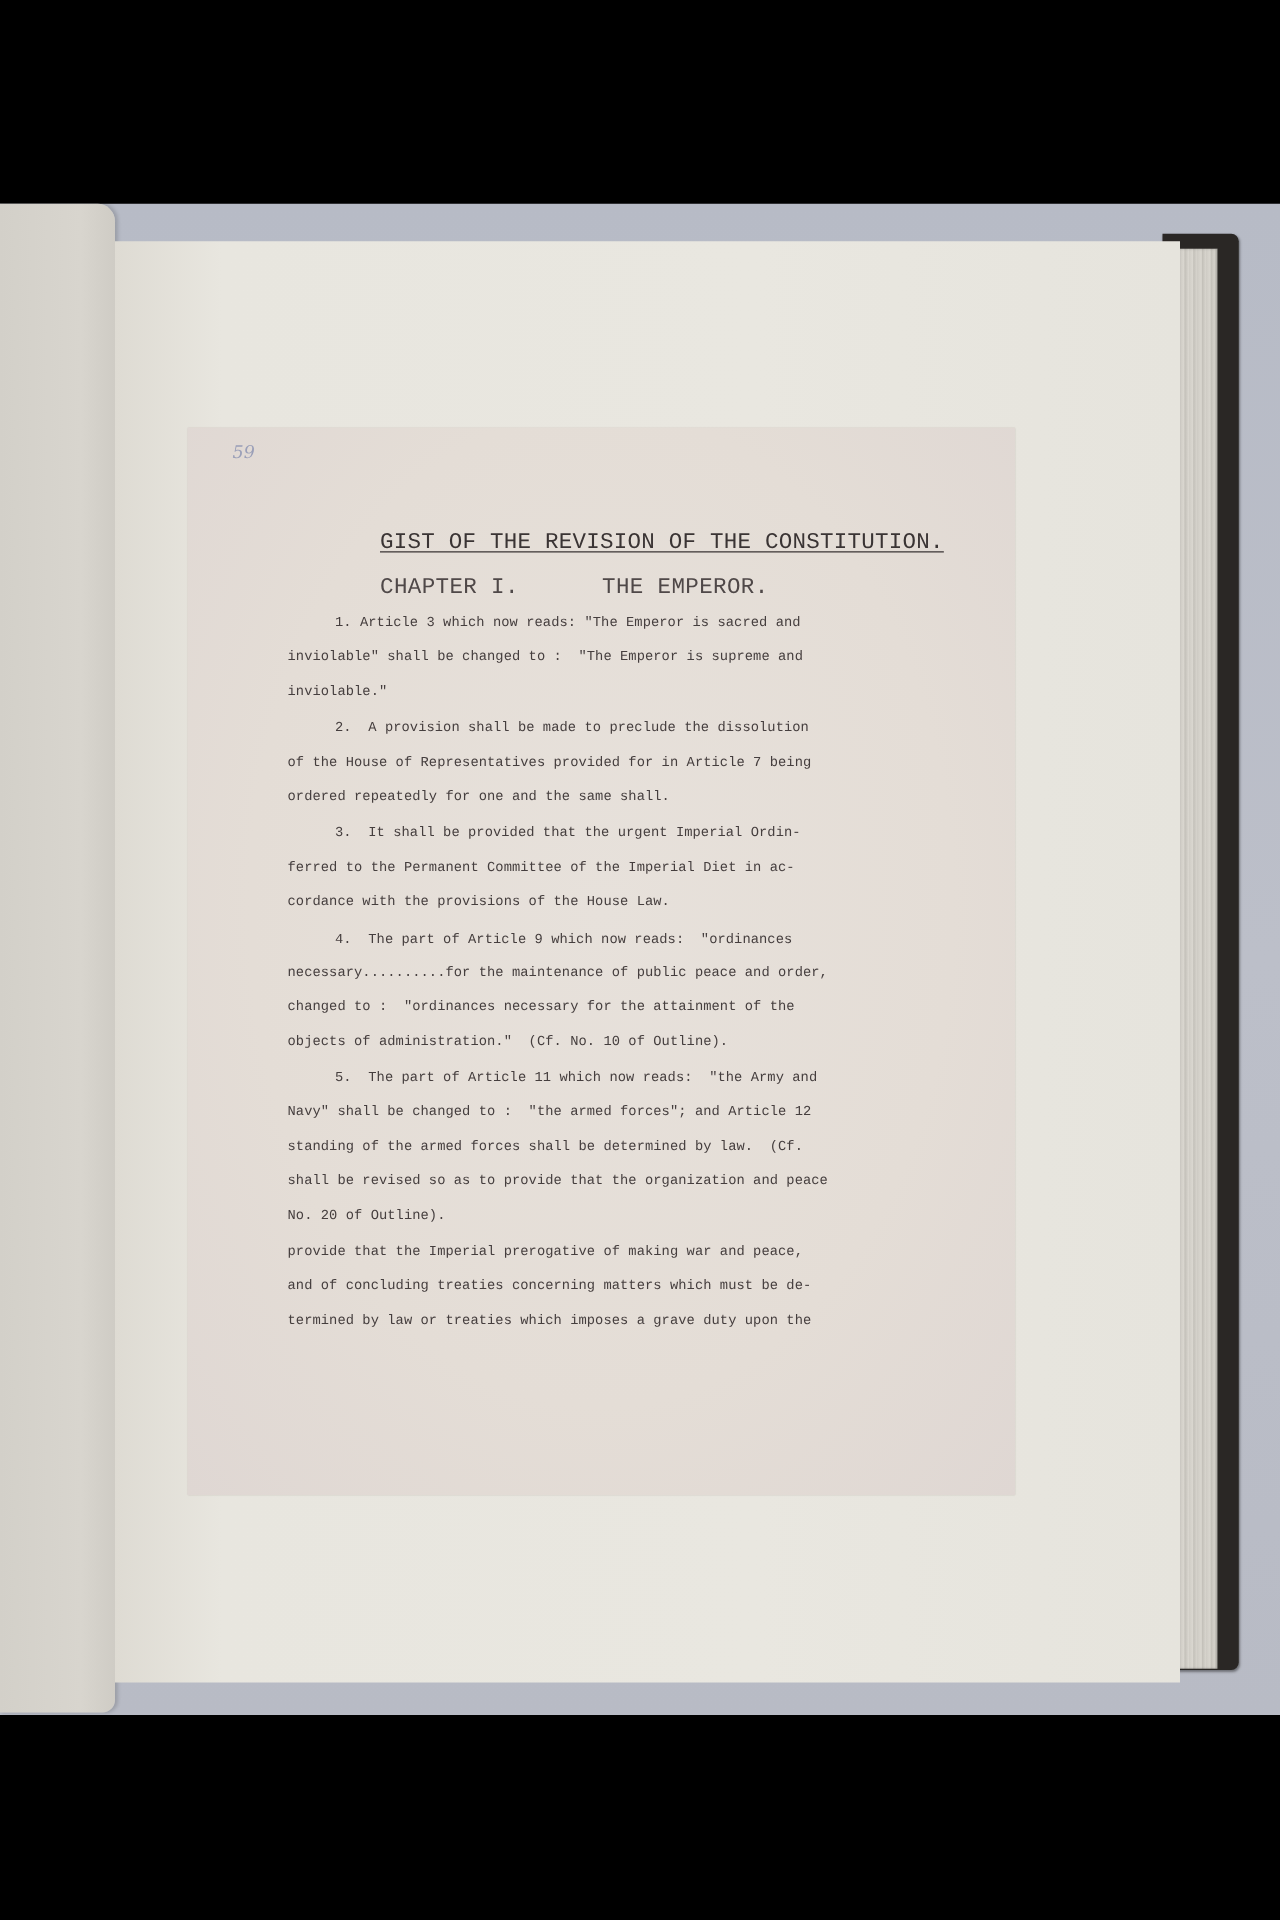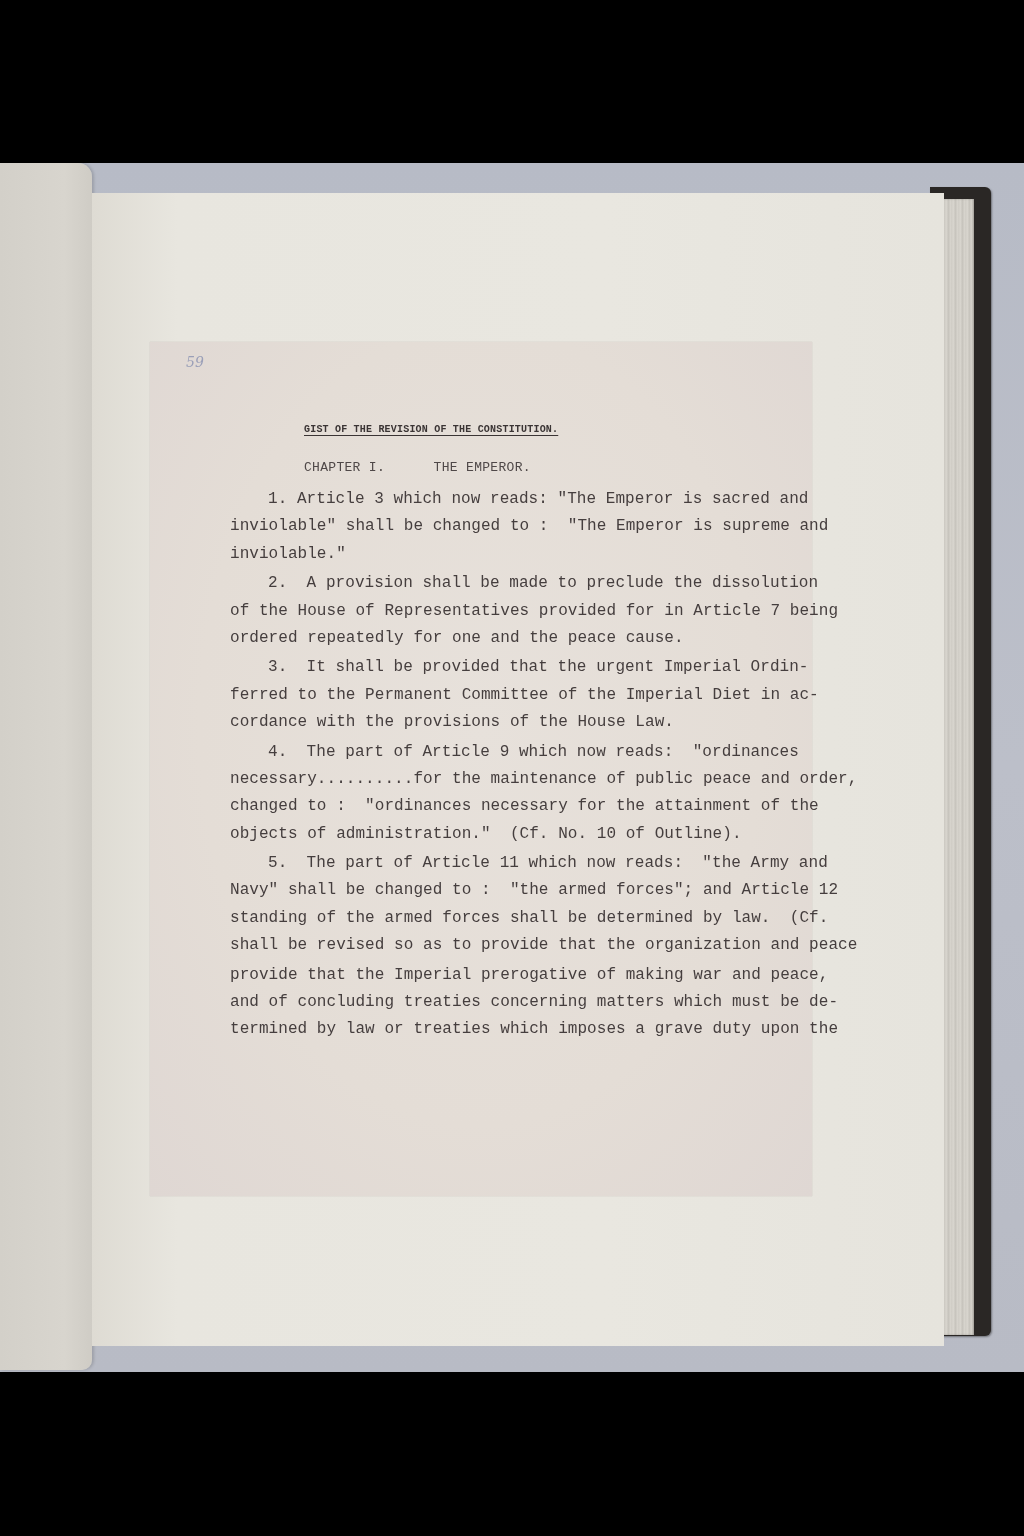--- a/index.html
+++ b/index.html
@@ -40,31 +40,31 @@
     background: radial-gradient(ellipse at 50% 45%, #e7e1db 0%, #e4ddd6 60%, #dfd7d3 100%);
     box-shadow: 0 0 1px rgba(120,110,100,0.35);
   }
   .folio {
     position: absolute; left: 36px; top: 12px;
     font-family: "DejaVu Serif", serif; font-style: italic;
     font-size: 14px; color: #9a9fb8;
   }
   .doc-title {
     position: absolute; left: 154px; top: 82px;
-    font-size: 10px; font-weight: bold; color: #3a3434;
+    font-size: 18px; font-weight: normal; color: #3a3434;
     text-decoration: underline; text-underline-offset: 3px;
     letter-spacing: 0.2px;
   }
   .chapter {
     position: absolute; left: 154px; top: 118px;
-    font-size: 13px; color: #4f4848; letter-spacing: 0.3px; white-space: pre;
+    font-size: 18px; color: #4f4848; letter-spacing: 0.3px; white-space: pre;
   }
   .body-text {
     position: absolute; left: 80px; top: 144px; width: 540px;
-    font-size: 16px; line-height: 27.4px; color: #453e3e;
+    font-size: 11px; line-height: 27.4px; color: #453e3e;
     letter-spacing: 0.05px;
   }
   .line { display: block; white-space: pre; height: 27.4px; }
   .line.indent { padding-left: 38px; }
   .para { display: block; margin-bottom: 2px; }
 </style>
 </head>
 <body>
 
 <div class="band top"></div>
@@ -81,38 +81,39 @@
 
   <div class="body-text">
     <div class="para">
       <span class="line indent"><span>1.</span> <span>Article 3 which now reads: "The Emperor is sacred and</span></span>
       <span class="line">inviolable" shall be changed to :  "The Emperor is supreme and</span>
       <span class="line">inviolable."</span>
     </div>
     <div class="para">
       <span class="line indent"><span>2.</span> <span> A provision shall be made to preclude the dissolution</span></span>
       <span class="line">of the House of Representatives provided for in Article 7 being</span>
-      <span class="line">ordered repeatedly for one and the peace cause.</span>
+      <span class="line">ordered repeatedly for one and the same shall.</span>
     </div>
     <div class="para">
       <span class="line indent"><span>3.</span> <span> It shall be provided that the urgent Imperial Ordin-</span></span>
       <span class="line">ferred to the Permanent Committee of the Imperial Diet in ac-</span>
       <span class="line">cordance with the provisions of the House Law.</span>
     </div>
     <div class="para">
       <span class="line indent"><span>4.</span> <span> The part of Article 9 which now reads:  "ordinances</span></span>
       <span class="line">necessary..........for the maintenance of public peace and order,</span>
       <span class="line">changed to :  "ordinances necessary for the attainment of the</span>
       <span class="line">objects of administration."  (Cf. No. 10 of Outline).</span>
     </div>
     <div class="para">
       <span class="line indent"><span>5.</span> <span> The part of Article 11 which now reads:  "the Army and</span></span>
       <span class="line">Navy" shall be changed to :  "the armed forces"; and Article 12</span>
       <span class="line">standing of the armed forces shall be determined by law.  (Cf.</span>
       <span class="line">shall be revised so as to provide that the organization and peace</span>
+      <span class="line">No. 20 of Outline).</span>
     </div>
     <div class="para">
       <span class="line">provide that the Imperial prerogative of making war and peace,</span>
       <span class="line">and of concluding treaties concerning matters which must be de-</span>
       <span class="line">termined by law or treaties which imposes a grave duty upon the</span>
     </div>
   </div>
 </div>
 
 <div class="band bottom"></div>

